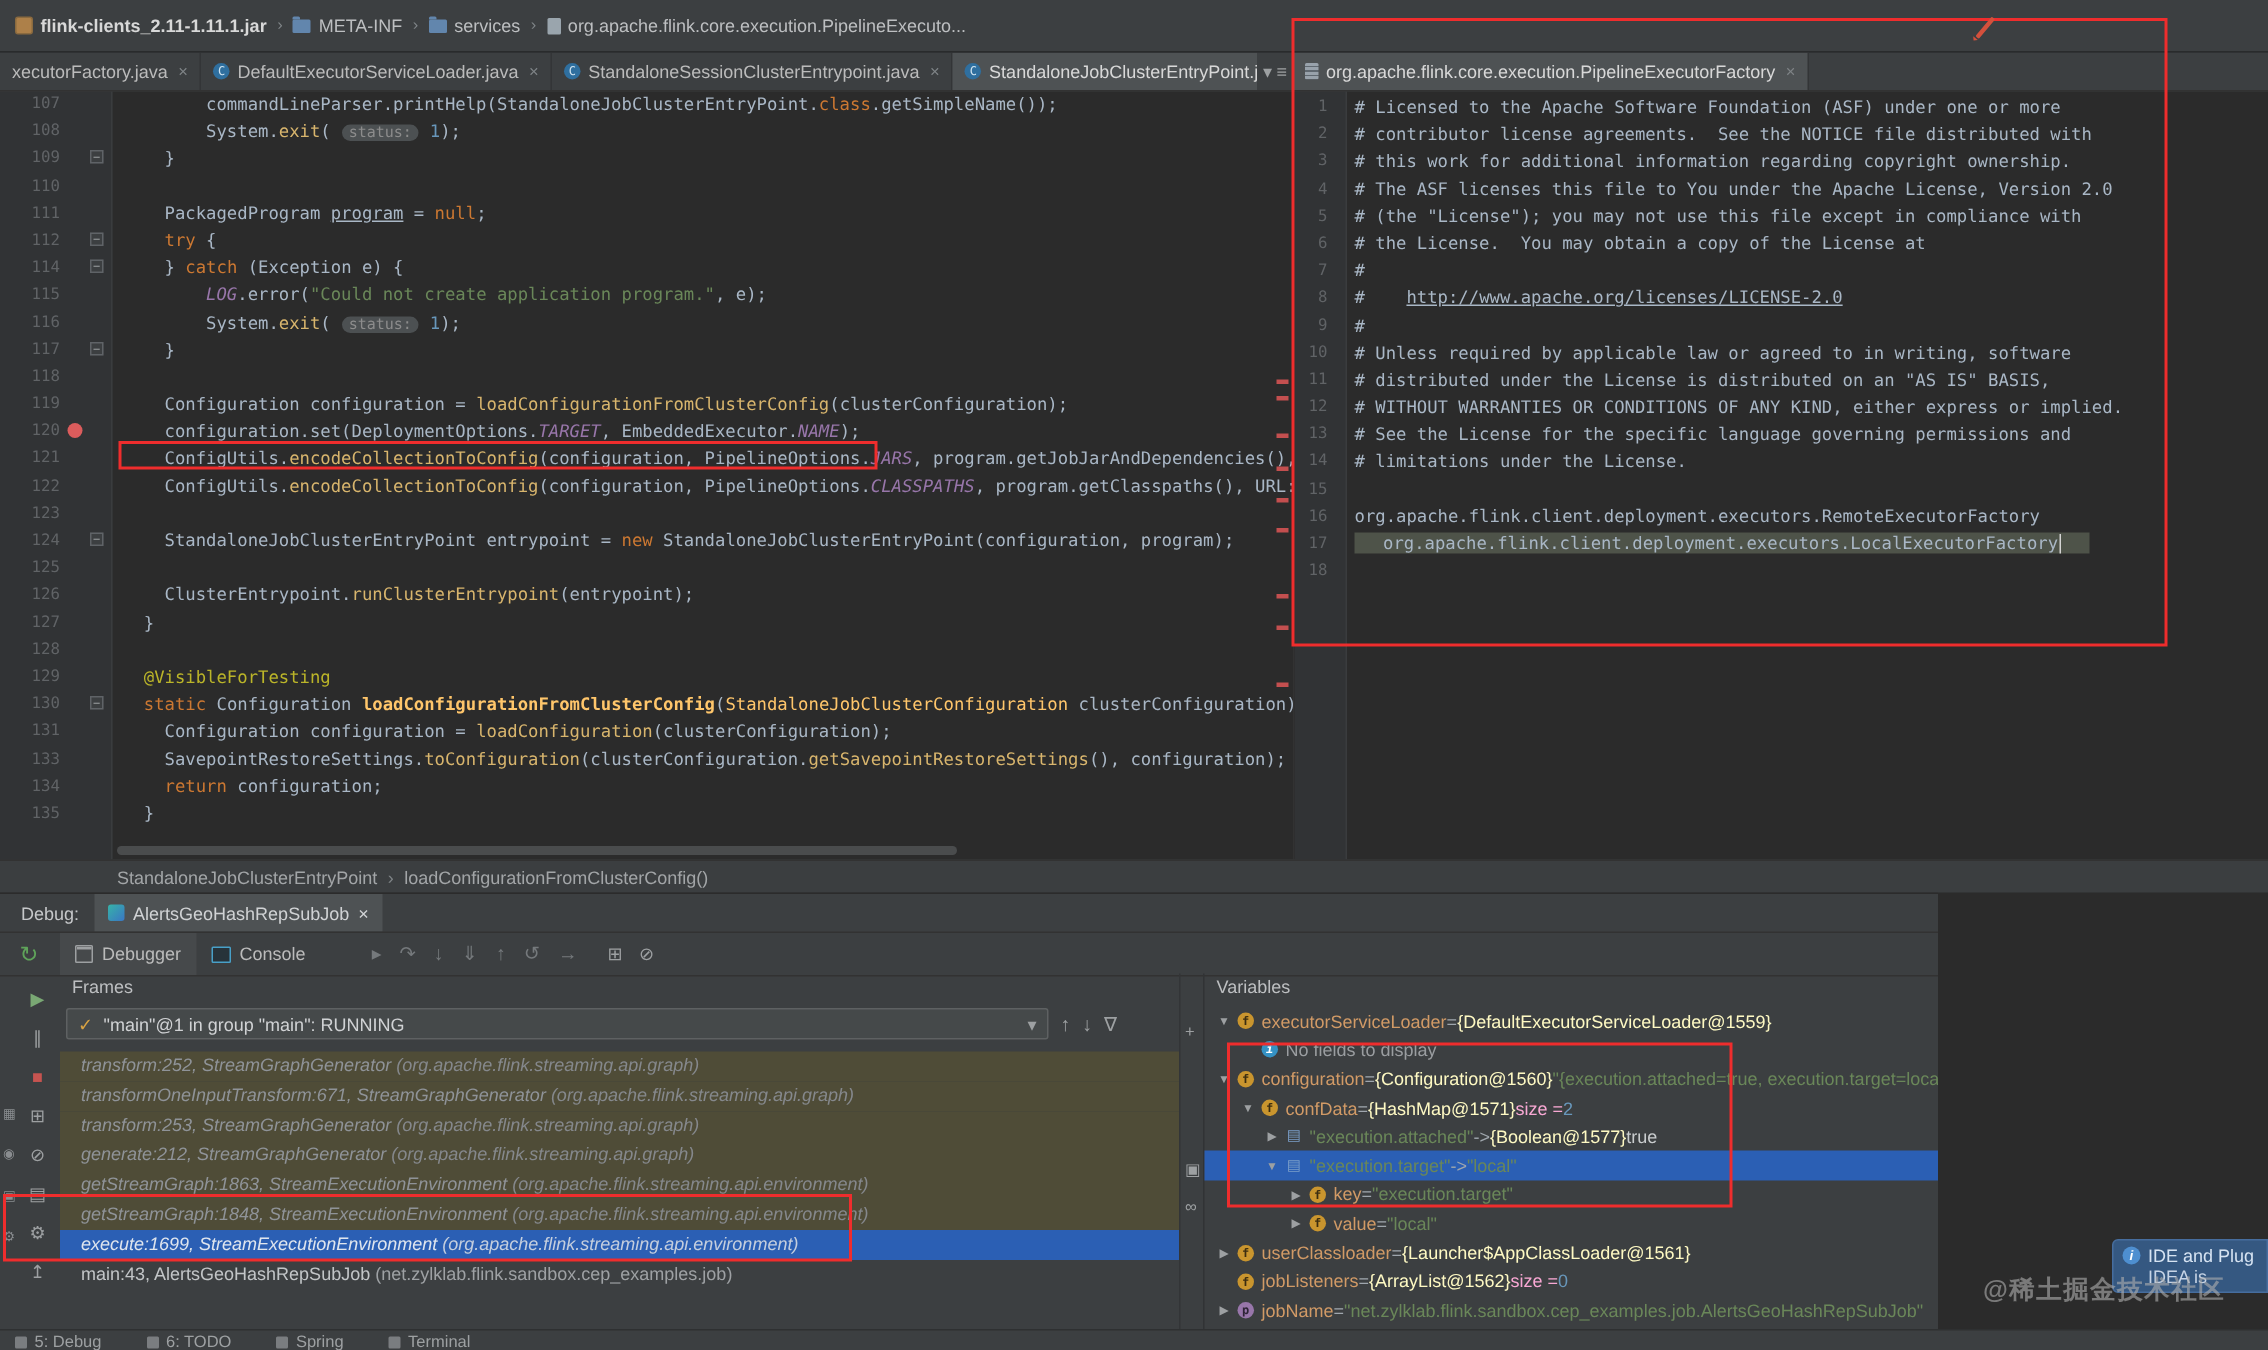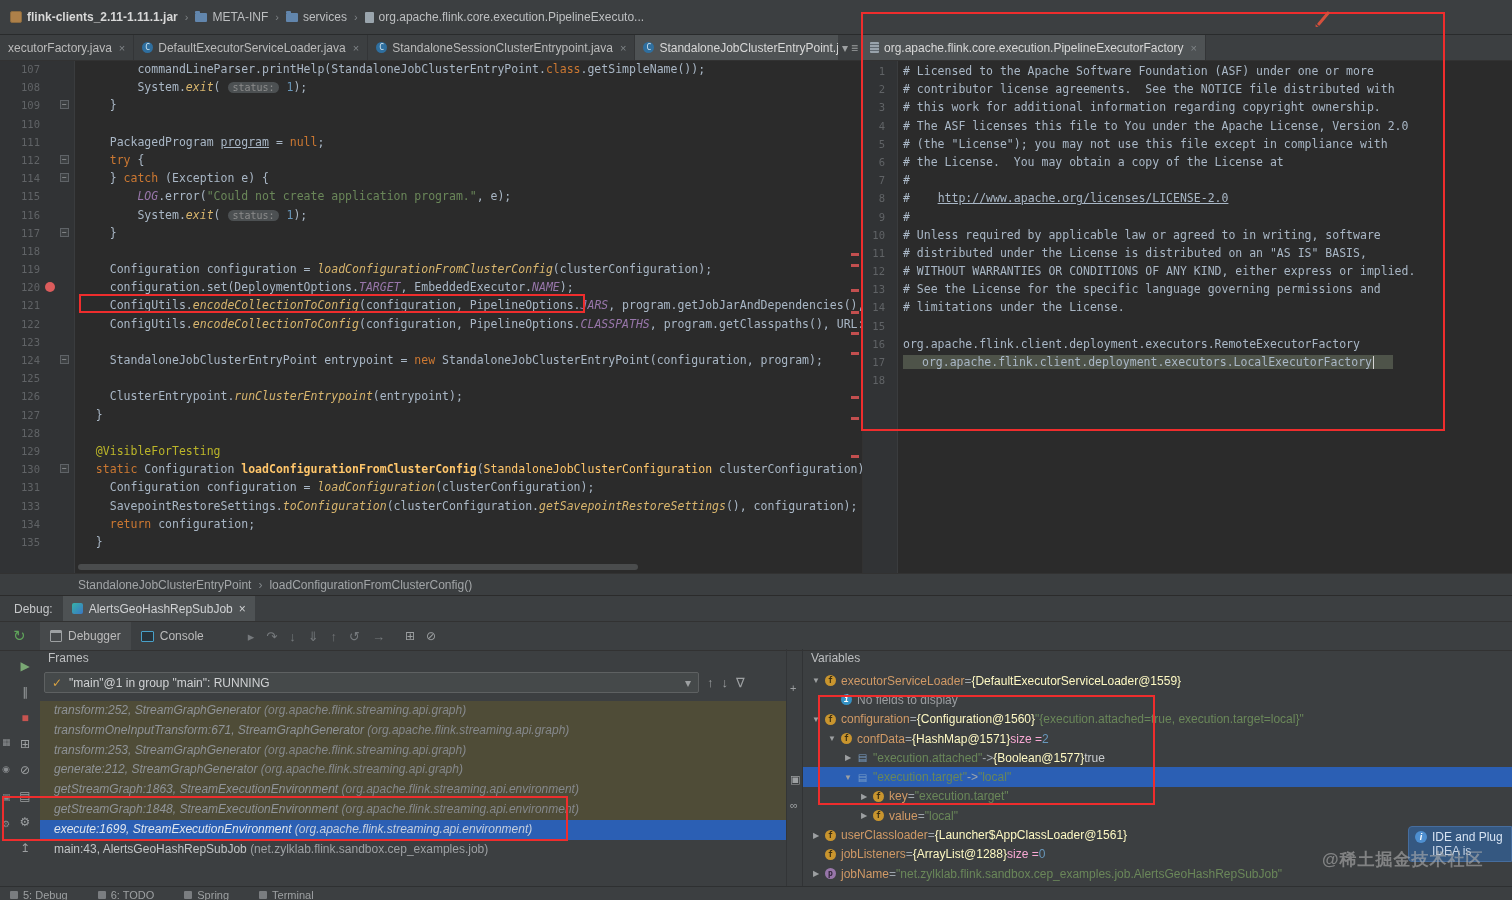--- a/index.html
+++ b/index.html
@@ -40,42 +40,42 @@
   .code-line{position:relative;display:flex;height:18.2px;line-height:18.2px;
              font-family:"DejaVu Sans Mono",monospace;font-size:11.5px}
   .ln{width:44px;flex:none;text-align:right;color:#606366;font-size:10.5px;padding-right:4px;box-sizing:border-box}
   .bpcol{width:13px;flex:none;position:relative}
   .foldcol{width:17px;flex:none;position:relative}
   .bp{position:absolute;left:1px;top:4px;width:10px;height:10px;border-radius:50%;background:#db5c5c}
   .fold{position:absolute;left:3px;top:4px;width:9px;height:9px;border:1px solid #5f6367;background:#3c3f41;color:#9da0a2;
         font-size:8px;line-height:7px;text-align:center;box-sizing:border-box}
   .codetxt{padding-left:8px;white-space:pre}
   .t-d{color:#a9b7c6}.t-k{color:#cc7832}.t-s{color:#6a8759}.t-n{color:#6897bb}.t-a{color:#bbb529}
-  .t-f{color:#9876aa;font-style:italic}.t-sm{color:#d8b56d;font-style:italic}
+  .t-f{color:#9876aa;font-style:italic}.t-sm{color:#d8b56d;}
   .t-mD{color:#ffc66b;font-weight:bold}.t-cls{color:#ffc66b}
   .t-u{color:#a9b7c6;text-decoration:underline}
   .t-h{background:#4c5052;color:#8c8c8c;border-radius:6px;padding:0 4px;font-size:10px;margin:0 1px}
   .hsb{position:absolute;left:78px;top:504px;width:560px;height:6px;background:#5a5d5f;border-radius:3px;opacity:.65}
   .stripe-mark{position:absolute;left:851px;width:8px;height:3px;background:#c34f4f;z-index:30}
   
   .split-editor{position:absolute;left:862px;top:60px;width:650px;height:513px;background:#2b2b2b;border-left:1px solid #323232;overflow:hidden;z-index:3}
   .sgutter-bg{position:absolute;left:0;top:0;width:34px;height:100%;background:#313335;border-right:1px solid #3a3c3e}
   #split-lines{position:absolute;left:0;top:2px;width:100%}
   .s-line{display:flex;height:18.2px;line-height:18.2px;font-family:"DejaVu Sans Mono",monospace;font-size:11.5px;color:#a9b7c6}
   .sln{width:28px;flex:none;text-align:right;padding-right:6px;color:#606366;font-size:10.5px;box-sizing:border-box}
   .scode{padding-left:12px;white-space:pre}
   .hl{background:#4e5349;padding:0 19px}
   .url{text-decoration:underline}
   .caret{display:inline-block;width:1px;height:13px;background:#d4d4d4;vertical-align:middle;margin-left:1px}
   
   .crumbs{position:absolute;left:0;top:573px;width:1512px;height:22px;background:#3b3e40;border-top:1px solid #323232;
           display:flex;align-items:center;gap:7px;padding-left:78px;box-sizing:border-box;color:#a2a5a7;z-index:4}
   .crumb-sep{color:#7f8487}
   
-  .debug{position:absolute;left:0;top:595px;width:1512px;height:291px;background:#3c3f41;border-top:1px solid #2b2b2b;z-index:4}
+  .debug{position:absolute;left:0;top:595px;width:1292px;height:291px;background:#3c3f41;border-top:1px solid #2b2b2b;z-index:4}
   .dheader{height:25px;display:flex;align-items:center;gap:10px;padding-left:14px}
   .dlabel{color:#c6c8ca}
   .session-tab{display:flex;align-items:center;gap:6px;background:#4e5254;height:25px;padding:0 9px;color:#d0d2d4}
   .dtoolbar{position:relative;height:28px;border-top:1px solid #323232;border-bottom:1px solid #323232;display:flex;align-items:center}
   .rerun{position:absolute;left:13px;color:#5fa35a;font-size:15px}
   .vtab{display:flex;align-items:center;gap:6px;height:100%;padding:0 10px;color:#bbb}
   .vtab.first{margin-left:40px}
   .vtab.sel{background:#46494b}
   .ic-debugger{width:10px;height:10px;border:1px solid #9da0a2;border-radius:1px;box-shadow:inset 0 2px 0 #9da0a2}
   .ic-console{width:11px;height:9px;border:1px solid #48a0c8;background:#27333a;border-radius:1px}
@@ -633,21 +633,21 @@
           <span class="v-eq"> = </span>
           <span class="v-ref">{Launcher$AppClassLoader@1561}</span>
         </div>
         <div class="var-row" style="padding-left: 6px;">
           <span class="arrow"></span>
           <span class="vicon">
             <span class="ci ci-f">f</span>
           </span>
           <span class="v-name">jobListeners</span>
           <span class="v-eq"> = </span>
-          <span class="v-ref">{ArrayList@1288} </span>
+          <span class="v-ref">{ArrayList@1562} </span>
           <span class="v-dim">size = </span>
           <span class="v-num">0</span>
         </div>
         <div class="var-row" style="padding-left: 6px;">
           <span class="arrow">▶</span>
           <span class="vicon">
             <span class="ci ci-p">p</span>
           </span>
           <span class="v-name">jobName</span>
           <span class="v-eq"> = </span>

